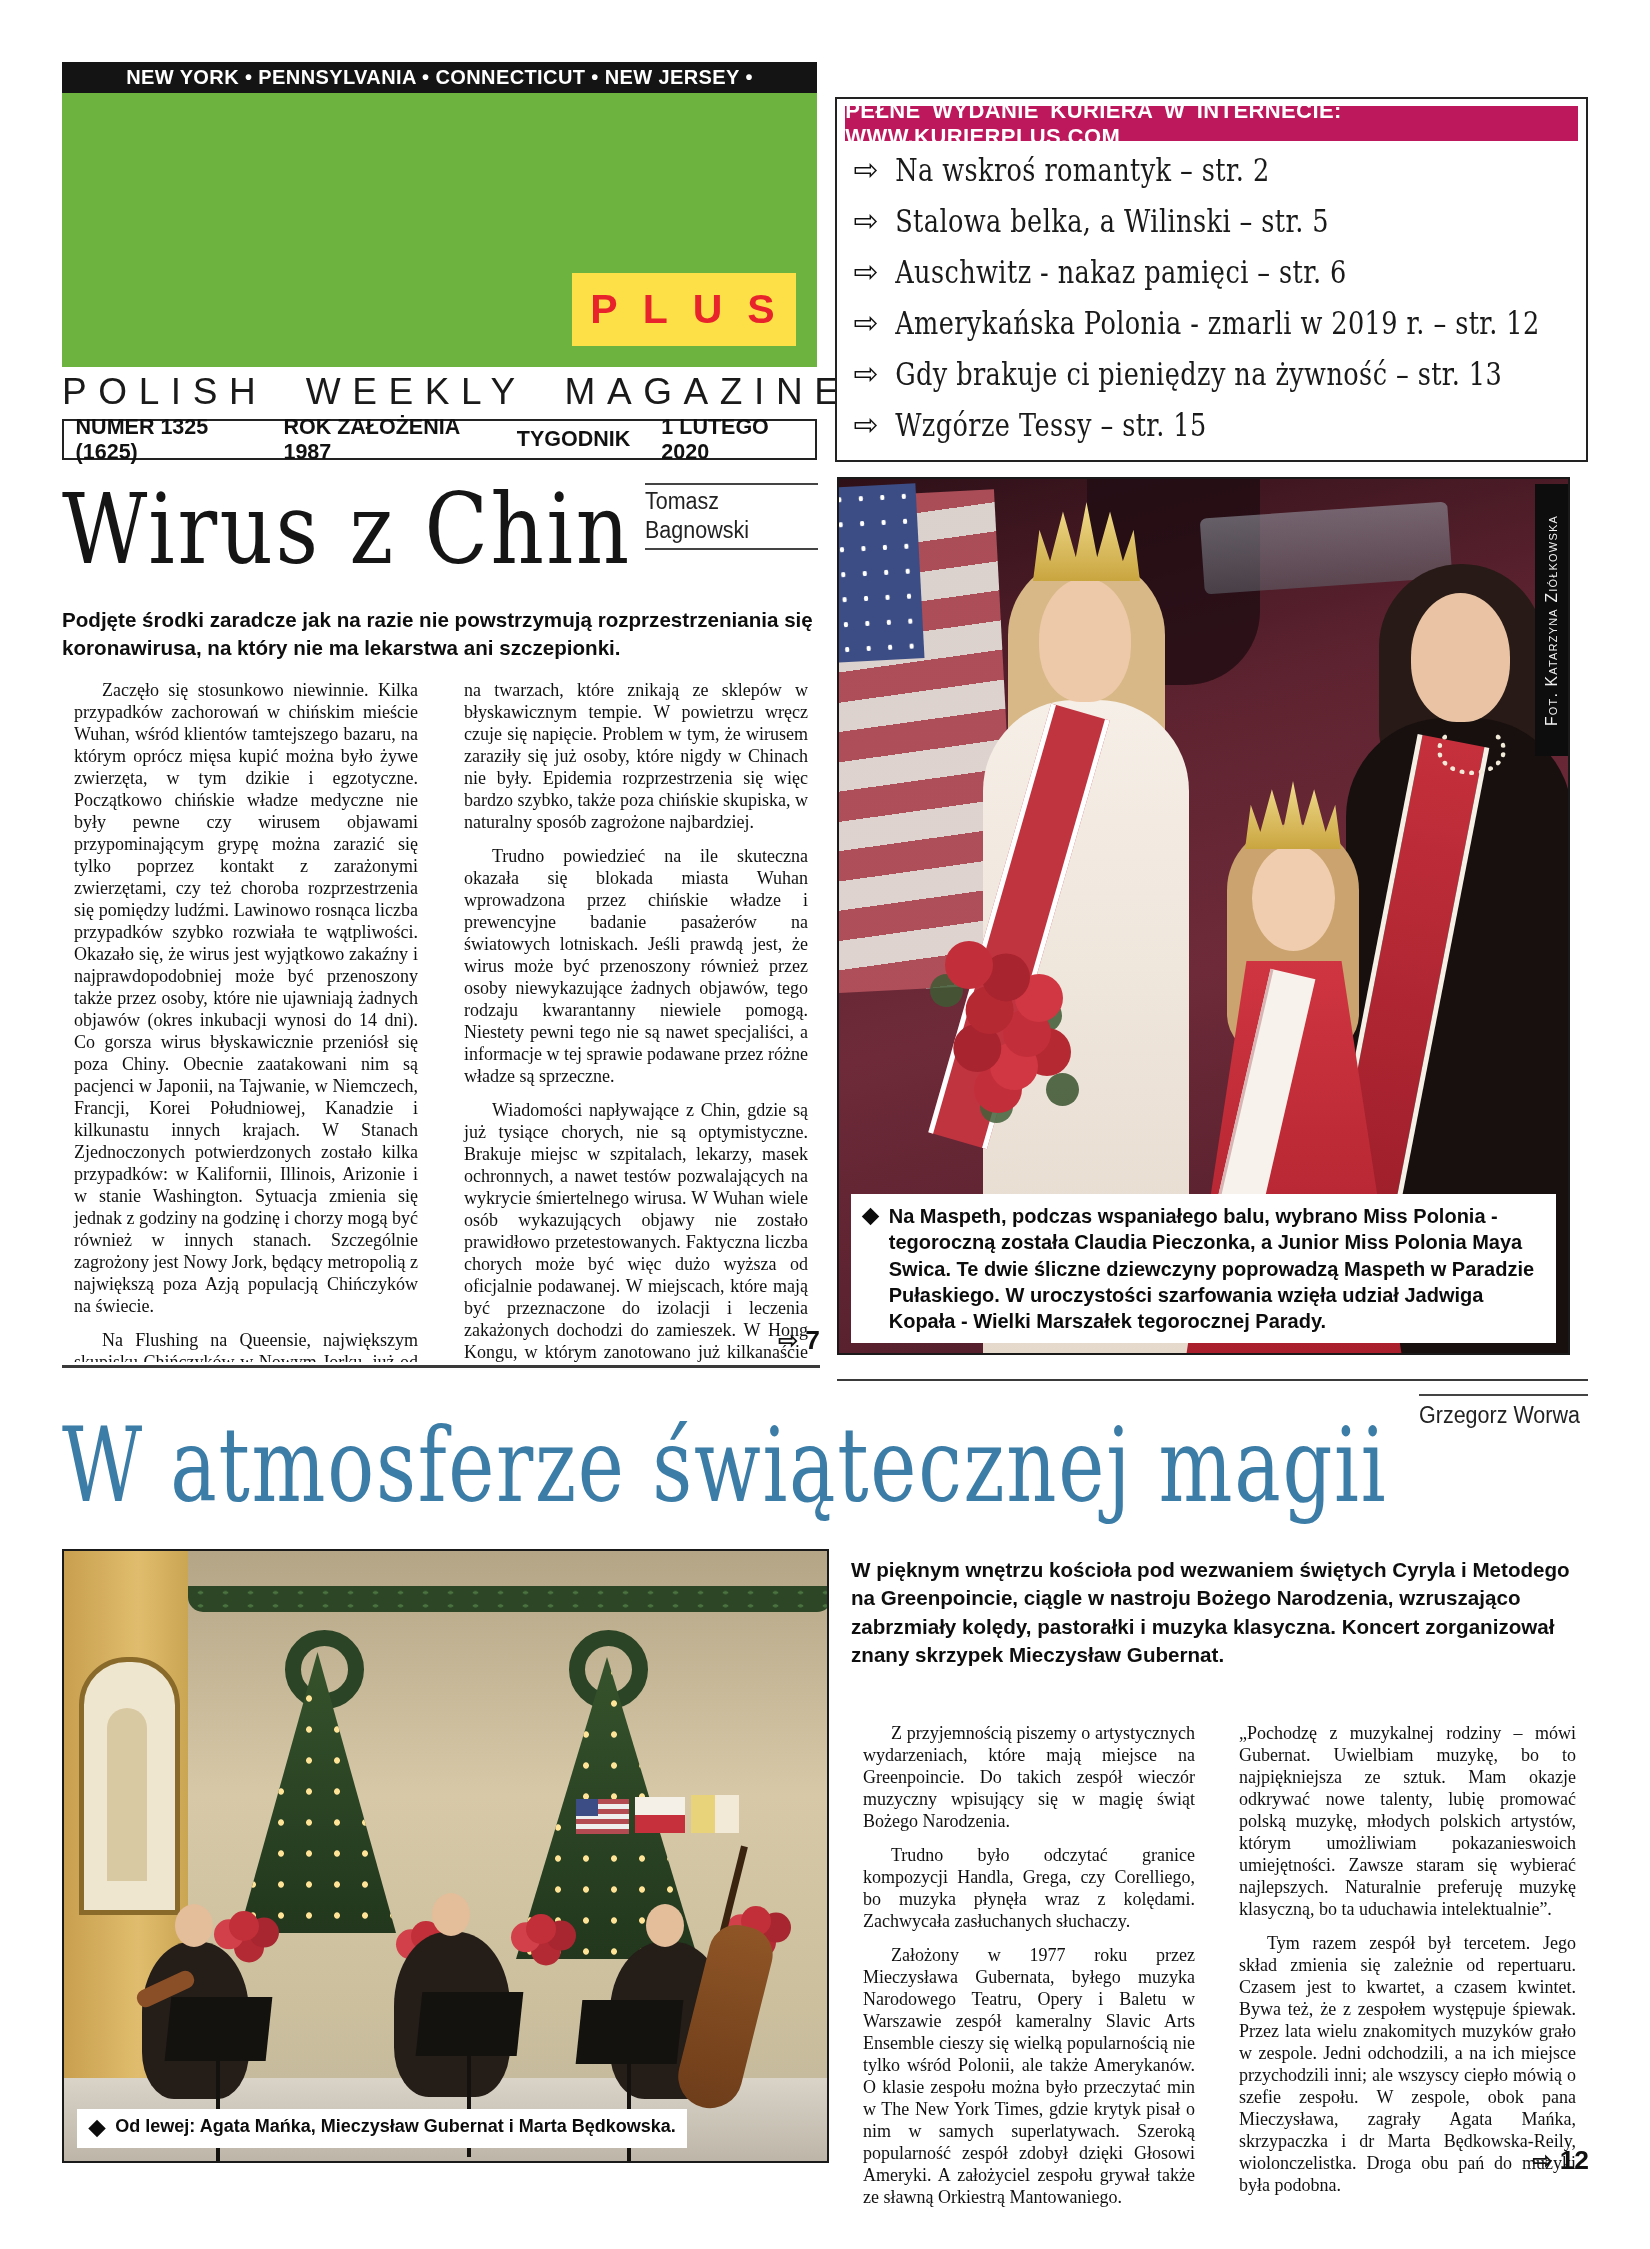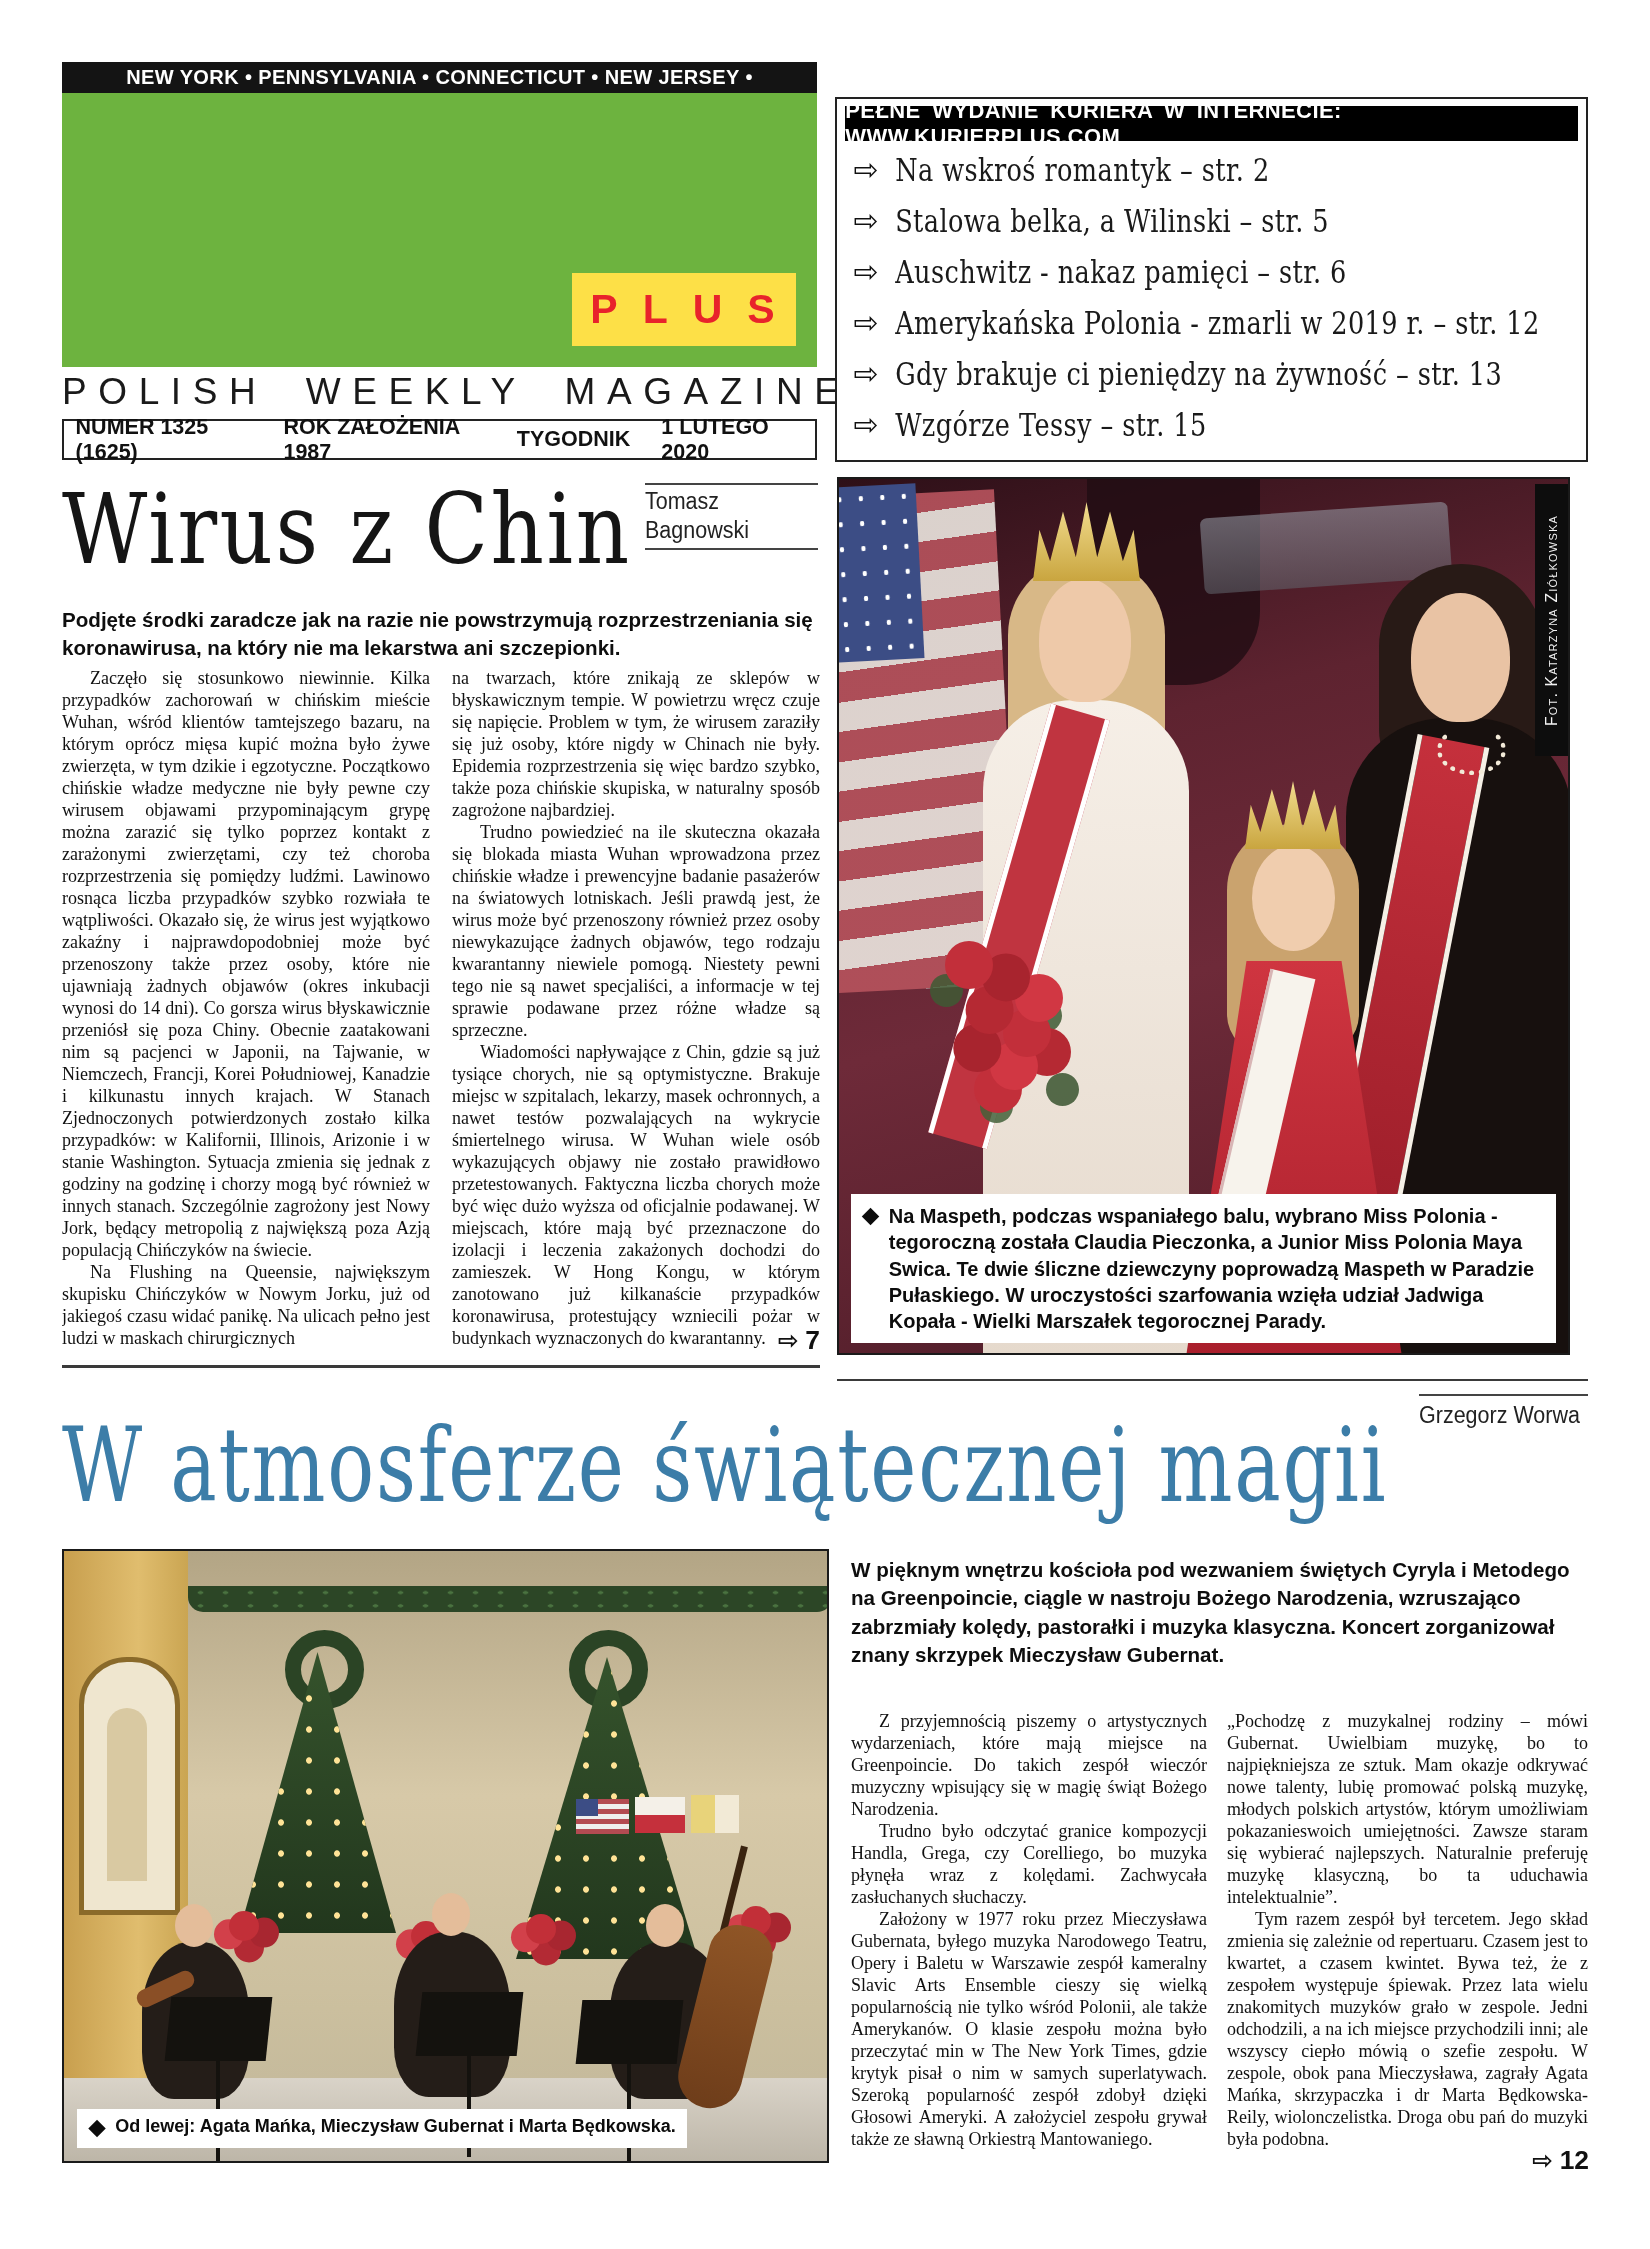--- a/index.html
+++ b/index.html
@@ -19,37 +19,37 @@
   .mag-subtitle{left:62px;top:371px;width:755px;font-size:37px;color:#1a1a1a;
     letter-spacing:11.6px;word-spacing:16.5px;white-space:nowrap;}
   .issue-bar{left:62px;top:419px;width:755px;height:41px;border:2.5px solid #222;
     display:flex;align-items:center;gap:31px;padding:0 11.6px;box-sizing:border-box;
     font-weight:bold;font-size:21.5px;}
   .issue-date{margin-left:auto;}
 
   
   .contents-box{left:835px;top:97px;width:753px;height:365px;border:2.5px solid #222;
     box-sizing:border-box;background:#fff;}
-  .contents-header{margin:7.4px 8.3px 3.3px 8.3px;height:35px;background:#000000;color:#fff;
+  .contents-header{margin:7.4px 8.3px 3.3px 8.3px;height:35px;background:#be185d;color:#fff;
     display:flex;align-items:center;justify-content:center;font-weight:bold;font-size:22px;
     letter-spacing:0.4px;word-spacing:5px;}
   .contents-item{display:flex;align-items:center;gap:16.5px;padding-left:16.5px;height:51px;
     font-family:"DejaVu Serif",serif;font-size:25.6px;color:#1a1a1a;}
   .contents-item .txt{transform:scaleY(1.25);transform-origin:left center;letter-spacing:0.4px;}
   .arrow-glyph{font-family:"DejaVu Sans",sans-serif;font-size:30px;color:#111;line-height:1;}
 
   
   .headline{font-family:"DejaVu Serif",serif;font-weight:400;color:#151515;line-height:1;
     transform-origin:left top;white-space:nowrap;}
   .author-box{font-family:Liberation Sans, sans-serif;text-align:left;color:#222;}
   .author-box .nm{display:block;transform:scaleY(1.15);}
   .lead{font-weight:bold;color:#0e0e0e;}
   .colx{font-family:"Liberation Serif",serif;font-size:18px;line-height:22px;text-align:justify;
     color:#101010;overflow:hidden;hyphens:auto;}
-  .colx p{margin:0;text-indent:28px;}
+  .colx p{margin:12px;text-indent:28px;}
   .colx p.noindent{text-indent:0;}
   .jump{font-weight:bold;display:flex;justify-content:flex-end;align-items:center;gap:6.6px;}
   .jump .arrow-glyph{font-size:25px;}
   .jump .pg{font-size:26.4px;font-family:"Liberation Sans",sans-serif;}
   .hrule{background:#3a3a3a;height:2.5px;}
 
   
   .photo1{left:837px;top:477px;width:733px;height:878px;border:2.5px solid #1a1a1a;
     box-sizing:border-box;overflow:hidden;
     background:linear-gradient(165deg,#2e1018 0%,#5e2330 30%,#6e2a39 55%,#4a1b26 100%);}

